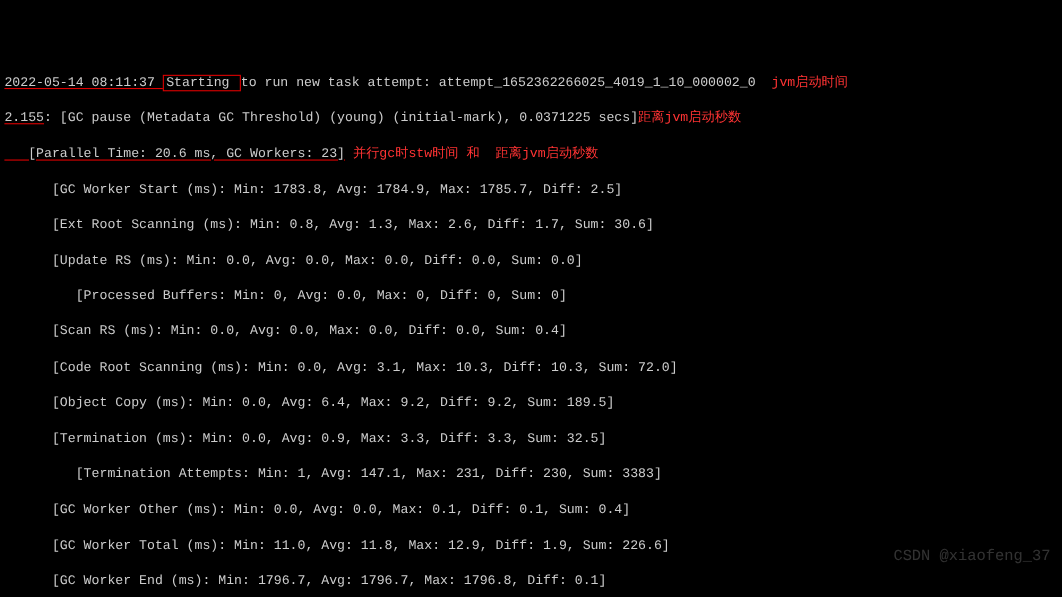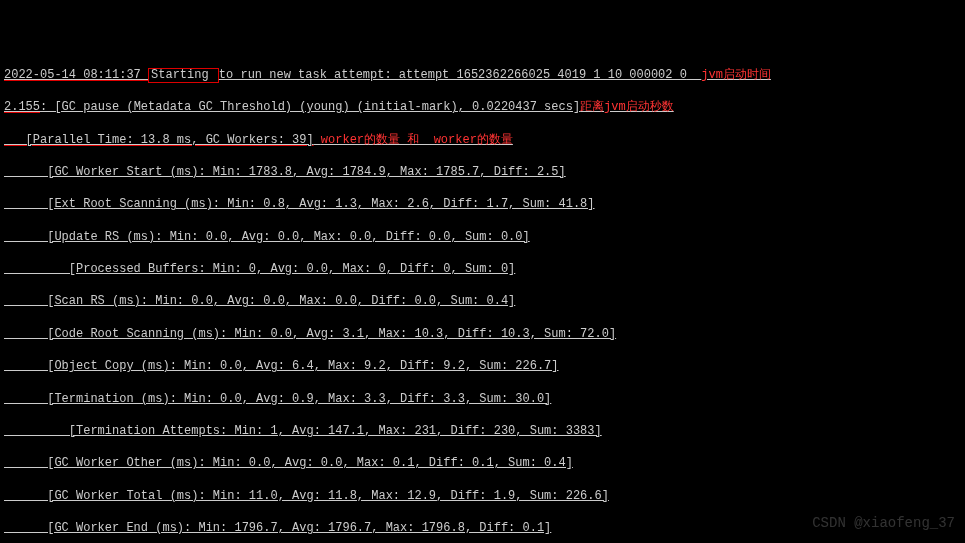--- a/index.html
+++ b/index.html
@@ -9,49 +9,49 @@
       font-family: "Consolas", "Courier New", monospace;
       font-size: 12px;
       line-height: 1.35;
       padding: 2px 4px;
       white-space: pre;
       width: 965px;
       height: 543px;
       overflow: hidden;
       position: relative;
     }
-    .line { white-space: pre; text-decoration: underline; }
+    .line { white-space: pre; }
     .u { text-decoration: underline; text-decoration-color: #d00; text-underline-offset: 2px; }
     .box { border: 1px solid #d00; display: inline-block; padding: 0 2px; line-height: 1.1; }
     .red { color: #f33; }
     .watermark {
       position: absolute;
       right: 10px;
-      bottom: 10px;
+      bottom: 27px;
       color: rgba(200,200,200,0.25);
       font-size: 14px;
       pointer-events: none;
     }
   </style>
 </head>
 <body>
 
 
 
 <div class="line"><span class="u">2022-05-14 08:11:37 </span><span class="box">Starting </span><span>to run new task attempt: attempt_1652362266025_4019_1_10_000002_0</span>  <span class="red">jvm启动时间</span></div>
-<div class="line"><span class="u">2.155</span><span>: [GC pause (Metadata GC Threshold) (young) (initial-mark), 0.0220437 secs]</span><span class="red">距离jvm启动秒数</span></div>
-<div class="line"><span class="u">   [Parallel Time: 13.8 ms, GC Workers: 39]</span> <span class="red">worker的数量 和  worker的数量</span></div>
+<div class="line"><span class="u">2.155</span><span>: [GC pause (Metadata GC Threshold) (young) (initial-mark), 0.0371225 secs]</span><span class="red">距离jvm启动秒数</span></div>
+<div class="line"><span class="u">   [Parallel Time: 20.6 ms, GC Workers: 23]</span> <span class="red">并行gc时stw时间 和  距离jvm启动秒数</span></div>
 <div class="line">      [GC Worker Start (ms): Min: 1783.8, Avg: 1784.9, Max: 1785.7, Diff: 2.5]</div>
-<div class="line">      [Ext Root Scanning (ms): Min: 0.8, Avg: 1.3, Max: 2.6, Diff: 1.7, Sum: 41.8]</div>
+<div class="line">      [Ext Root Scanning (ms): Min: 0.8, Avg: 1.3, Max: 2.6, Diff: 1.7, Sum: 30.6]</div>
 <div class="line">      [Update RS (ms): Min: 0.0, Avg: 0.0, Max: 0.0, Diff: 0.0, Sum: 0.0]</div>
 <div class="line">         [Processed Buffers: Min: 0, Avg: 0.0, Max: 0, Diff: 0, Sum: 0]</div>
 <div class="line">      [Scan RS (ms): Min: 0.0, Avg: 0.0, Max: 0.0, Diff: 0.0, Sum: 0.4]</div>
 <div class="line">      [Code Root Scanning (ms): Min: 0.0, Avg: 3.1, Max: 10.3, Diff: 10.3, Sum: 72.0]</div>
-<div class="line">      [Object Copy (ms): Min: 0.0, Avg: 6.4, Max: 9.2, Diff: 9.2, Sum: 226.7]</div>
-<div class="line">      [Termination (ms): Min: 0.0, Avg: 0.9, Max: 3.3, Diff: 3.3, Sum: 30.0]</div>
+<div class="line">      [Object Copy (ms): Min: 0.0, Avg: 6.4, Max: 9.2, Diff: 9.2, Sum: 189.5]</div>
+<div class="line">      [Termination (ms): Min: 0.0, Avg: 0.9, Max: 3.3, Diff: 3.3, Sum: 32.5]</div>
 <div class="line">         [Termination Attempts: Min: 1, Avg: 147.1, Max: 231, Diff: 230, Sum: 3383]</div>
 <div class="line">      [GC Worker Other (ms): Min: 0.0, Avg: 0.0, Max: 0.1, Diff: 0.1, Sum: 0.4]</div>
 <div class="line">      [GC Worker Total (ms): Min: 11.0, Avg: 11.8, Max: 12.9, Diff: 1.9, Sum: 226.6]</div>
 <div class="line">      [GC Worker End (ms): Min: 1796.7, Avg: 1796.7, Max: 1796.8, Diff: 0.1]</div>
 
 
 
 
 
 

